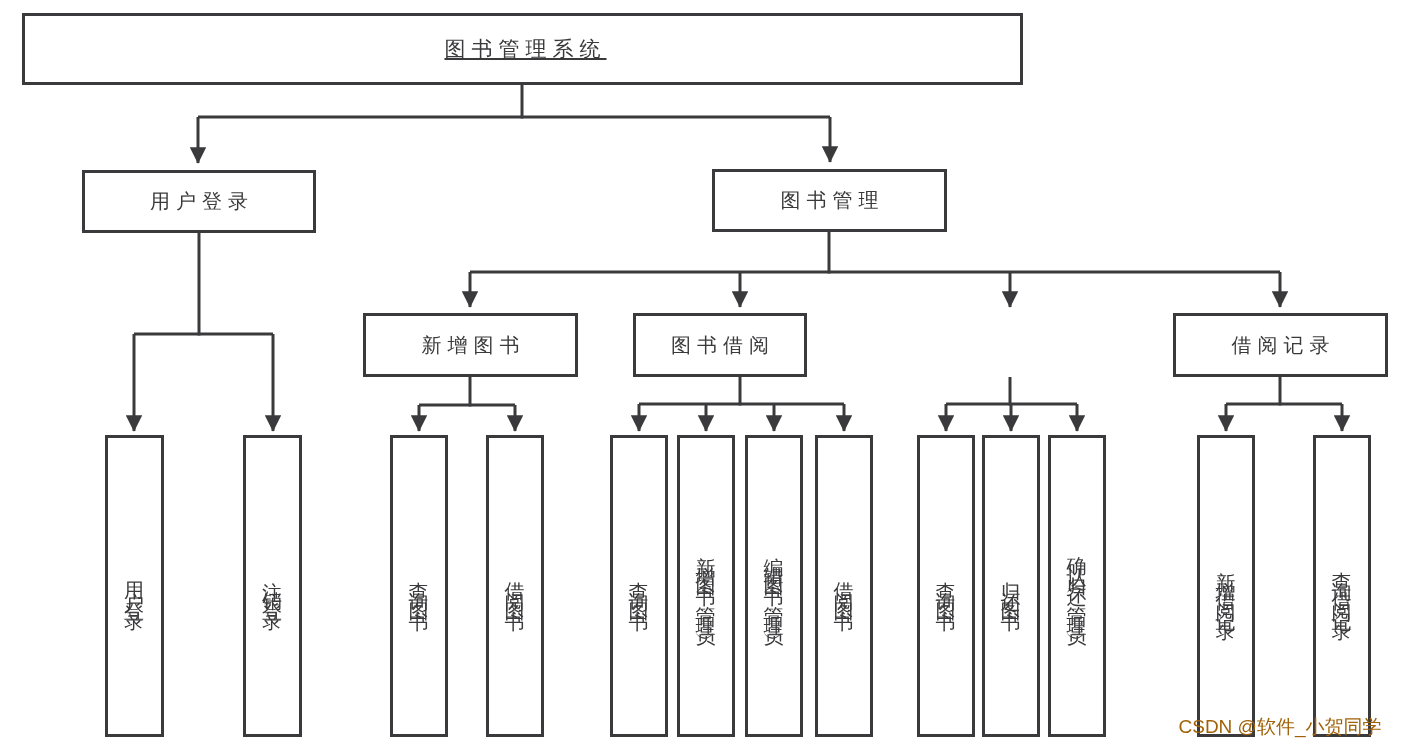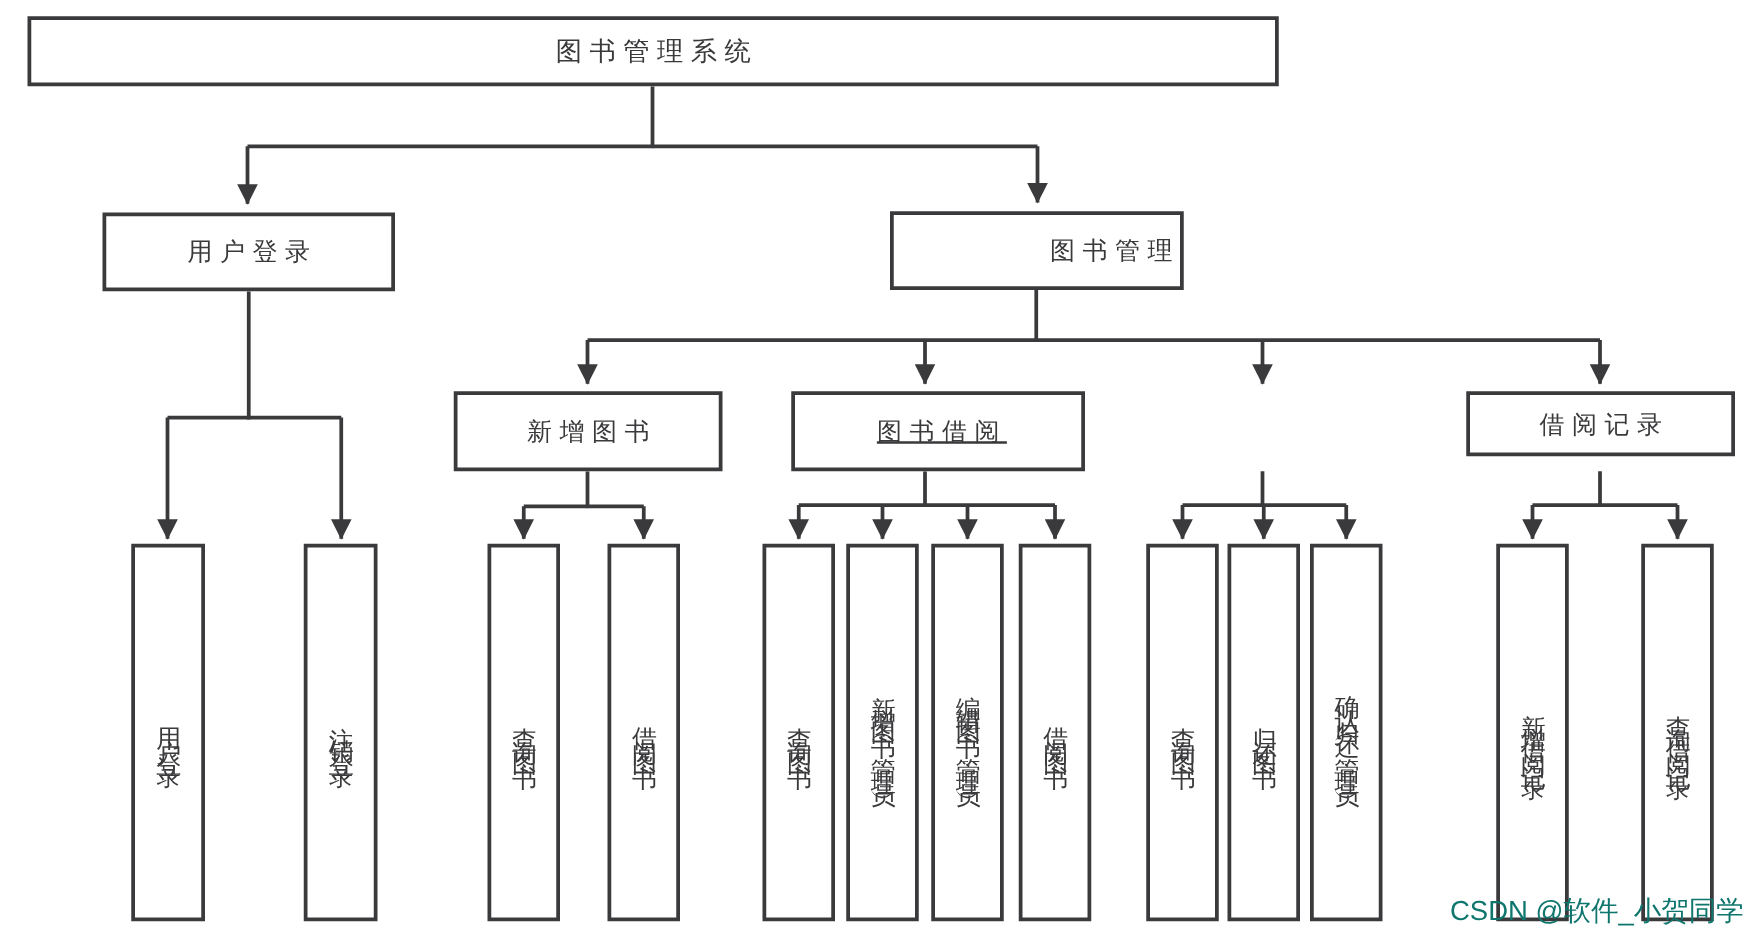--- a/index.html
+++ b/index.html
@@ -49,24 +49,24 @@
     font-size: 20px;
     letter-spacing: 10px;
     line-height: 1;
     white-space: nowrap;
   }
   .watermark {
     position: absolute;
     left: 1160px;
     top: 714px;
     width: 240px;
-    font-size: 22px;
-    color: #0f766e;
+    font-size: 19px;
+    color: #a16207;
     white-space: nowrap;
-    text-align: left;
+    text-align: center;
   }
 </style>
 </head>
 <body>
 
 <div class="canvas">
 
   <svg class="edges" viewBox="0 0 1405 747" xmlns="http://www.w3.org/2000/svg">
     <defs>
       <marker id="arrow" viewBox="0 0 10 10" refX="9.5" refY="5" markerWidth="6.5" markerHeight="5.5" orient="auto-start-reverse">
@@ -110,38 +110,38 @@
       <path d="M1011,404 V431" marker-end="url(#arrow)"></path>
       <path d="M1077,404 V431" marker-end="url(#arrow)"></path>
 
       <path d="M1280,377 V405.5"></path>
       <path d="M1226,404 H1342"></path>
       <path d="M1226,404 V431" marker-end="url(#arrow)"></path>
       <path d="M1342,404 V431" marker-end="url(#arrow)"></path>
     </g>
   </svg>
 
-  <div class="node hnode root-node" style="left:22px; top:13px; width:1001px; height:56px;">
+  <div class="node hnode root-node" style="left:22px; top:13px; width:1001px; height:72px;text-decoration:underline;">
     <span>图书管理系统</span>
   </div>
 
   <div class="node hnode" style="left:82px; top:170px; width:234px; height:63px;">
     <span>用户登录</span>
   </div>
-  <div class="node hnode" style="left:712px; top:169px; width:235px; height:63px;justify-content:flex-end;">
+  <div class="node hnode" style="left:712px; top:169px; width:235px; height:63px;">
     <span>图书管理</span>
   </div>
 
   <div class="node hnode" style="left:363px; top:313px; width:215px; height:64px;">
     <span>新增图书</span>
   </div>
-  <div class="node hnode" style="left:633px; top:313px; width:235px; height:64px;text-decoration:underline;">
+  <div class="node hnode" style="left:633px; top:313px; width:174px; height:64px;">
     <span>图书借阅</span>
   </div>
-  <div class="node hnode" style="left:1173px; top:313px; width:215px; height:52px;">
+  <div class="node hnode" style="left:1173px; top:313px; width:215px; height:64px;">
     <span>借阅记录</span>
   </div>
 
   <div class="node vnode" style="left:105px; top:435px; width:59px; height:302px;">
     <span>用户登录</span>
   </div>
   <div class="node vnode" style="left:243px; top:435px; width:59px; height:302px;">
     <span>注销登录</span>
   </div>
 

